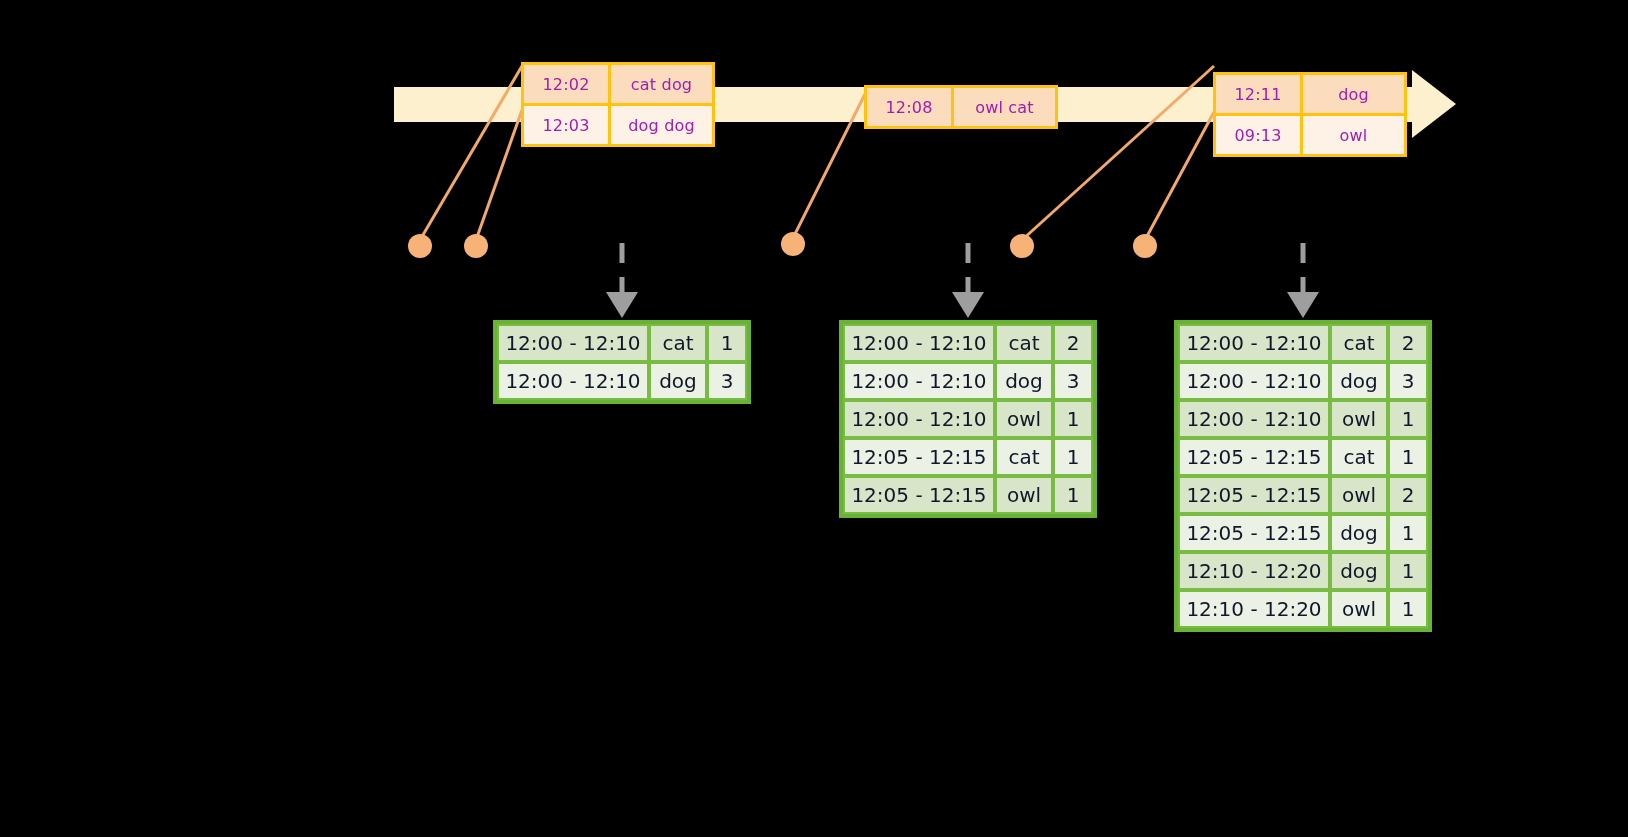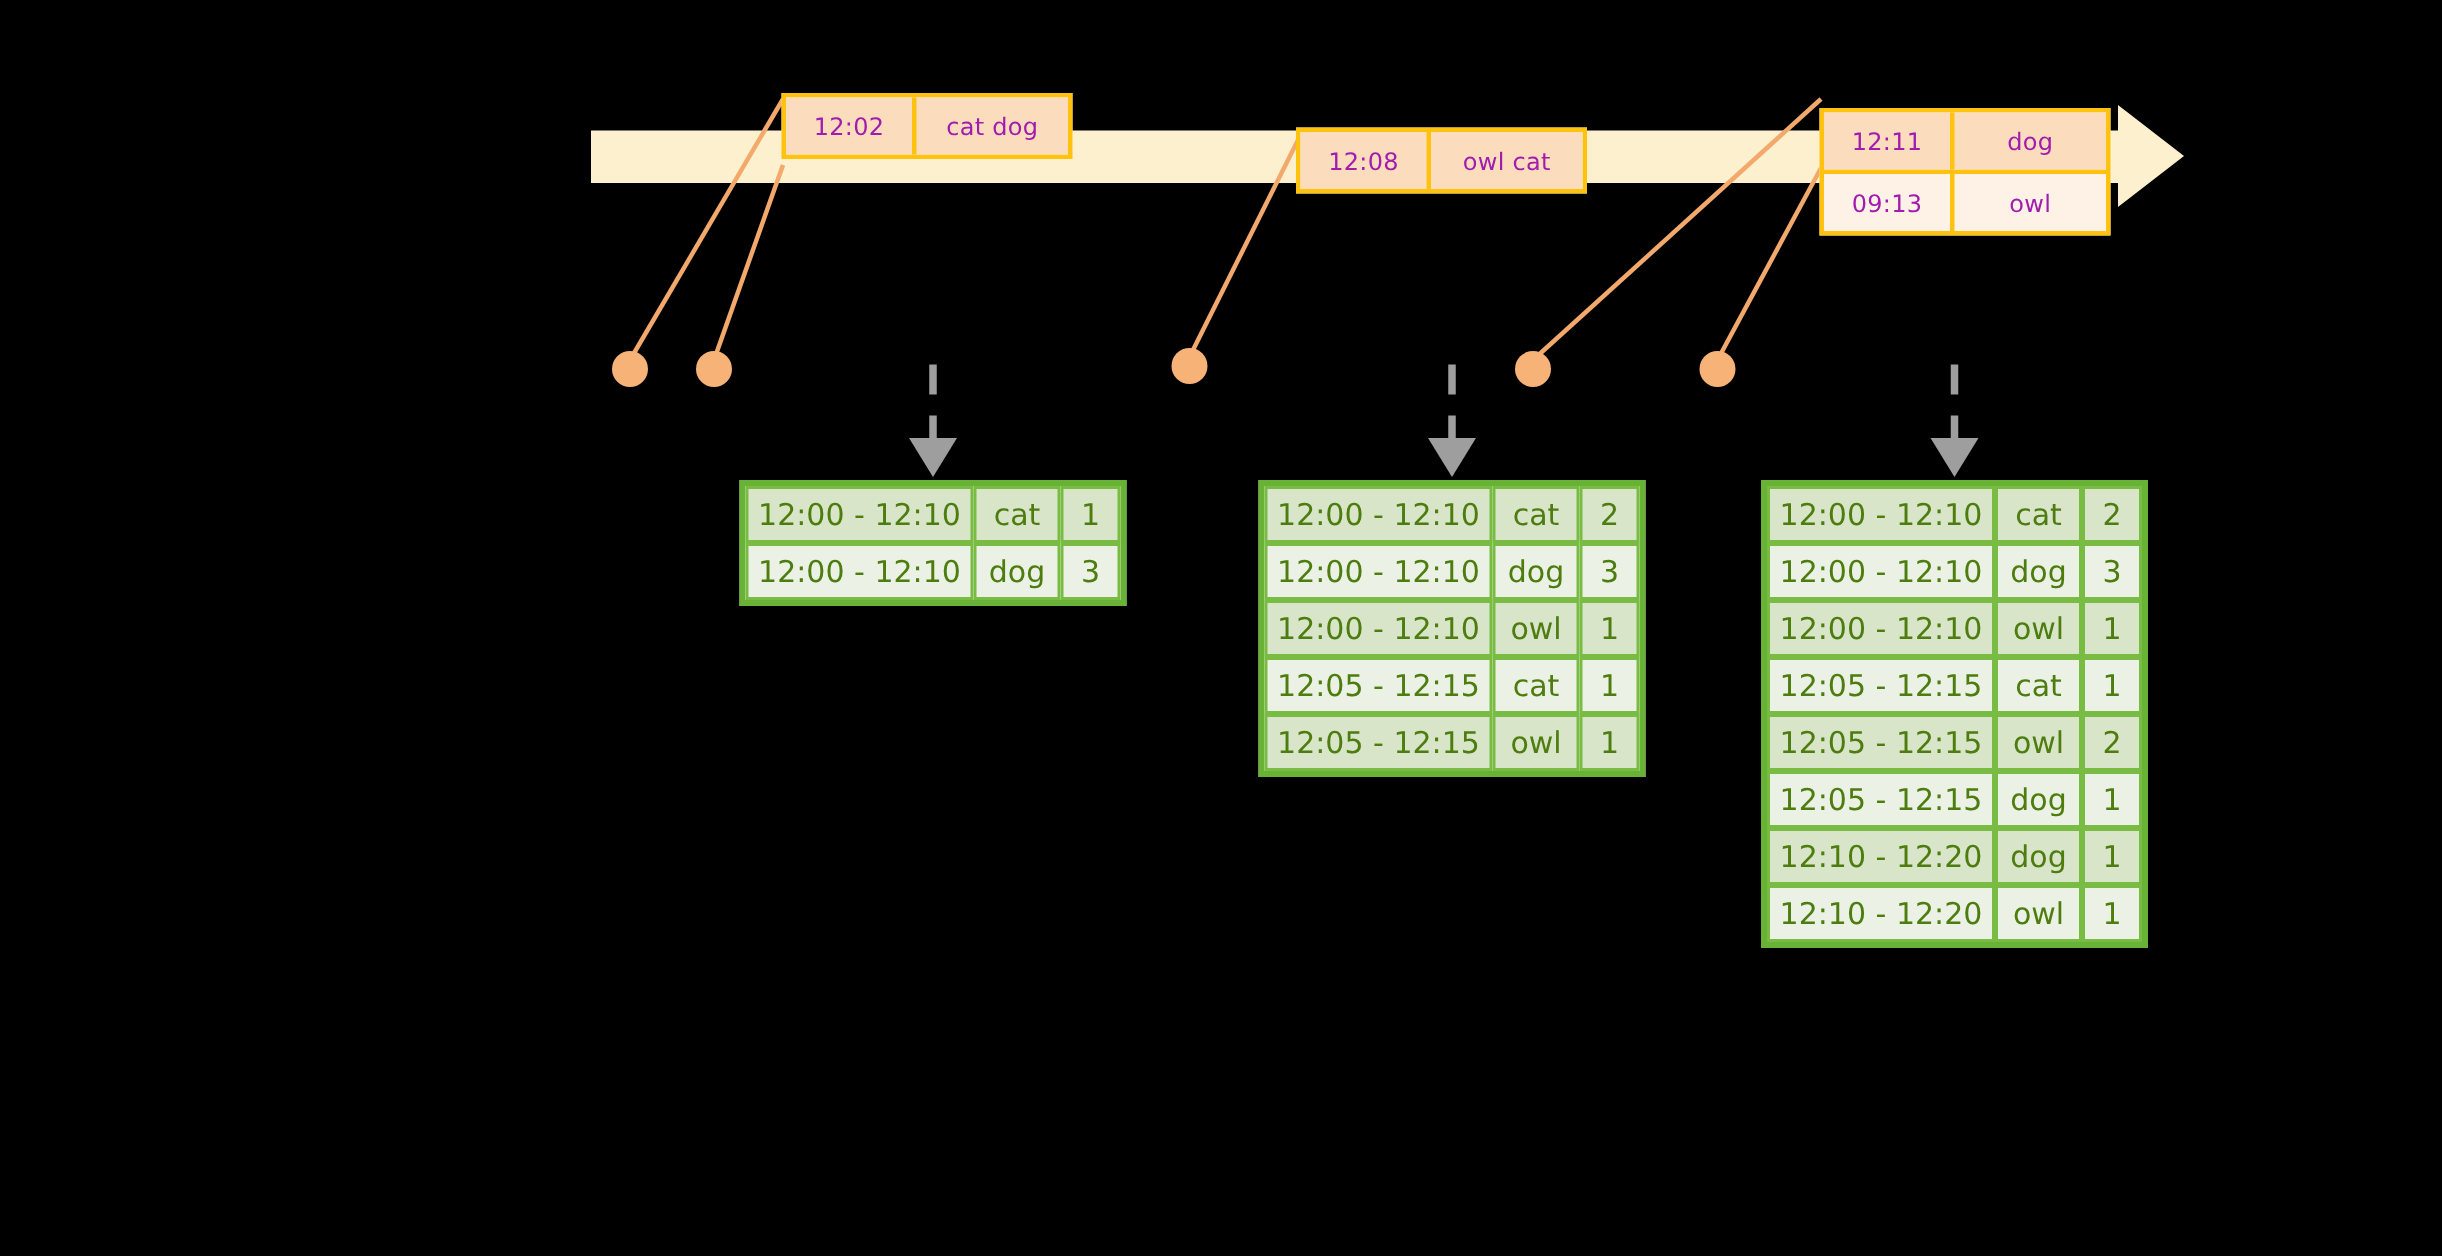--- a/index.html
+++ b/index.html
@@ -69,21 +69,21 @@
     box-sizing: border-box;
     height: 38px;
   }
   .res-row.a .res-cell { background: #D8E5C8; }
   .res-row.b .res-cell { background: #EBF1E4; }
   .res-cell {
     box-sizing: border-box;
     display: flex;
     align-items: center;
     justify-content: center;
-    color: #4d7c0f;
+    color: #0f172a;
     font-size: 20px;
     border: 2px solid #79BC44;
   }
   .res-cell.win { width: 152px; }
   .res-cell.key { width: 58px; }
   .res-cell.cnt { width: 40px; }
 
   .dot {
     position: absolute;
     width: 24px;
@@ -127,20 +127,24 @@
   <div class="dot" style="left:464px;  top:234px;"></div>
   <div class="dot" style="left:781px;  top:232px;"></div>
   <div class="dot" style="left:1010px; top:234px;"></div>
   <div class="dot" style="left:1133px; top:234px;"></div>
 
   <div class="evt-group" style="left:521px; top:62px;">
     <div class="evt-row shade">
       <div class="evt-cell time">12:02</div>
       <div class="evt-cell val">cat dog</div>
     </div>
+    <div class="evt-row plain">
+      <div class="evt-cell time">12:03</div>
+      <div class="evt-cell val">dog dog</div>
+    </div>
   </div>
 
   <div class="evt-group" style="left:864px; top:85px;">
     <div class="evt-row shade">
       <div class="evt-cell time">12:08</div>
       <div class="evt-cell val">owl cat</div>
     </div>
   </div>
 
   <div class="evt-group" style="left:1213px; top:72px;">

